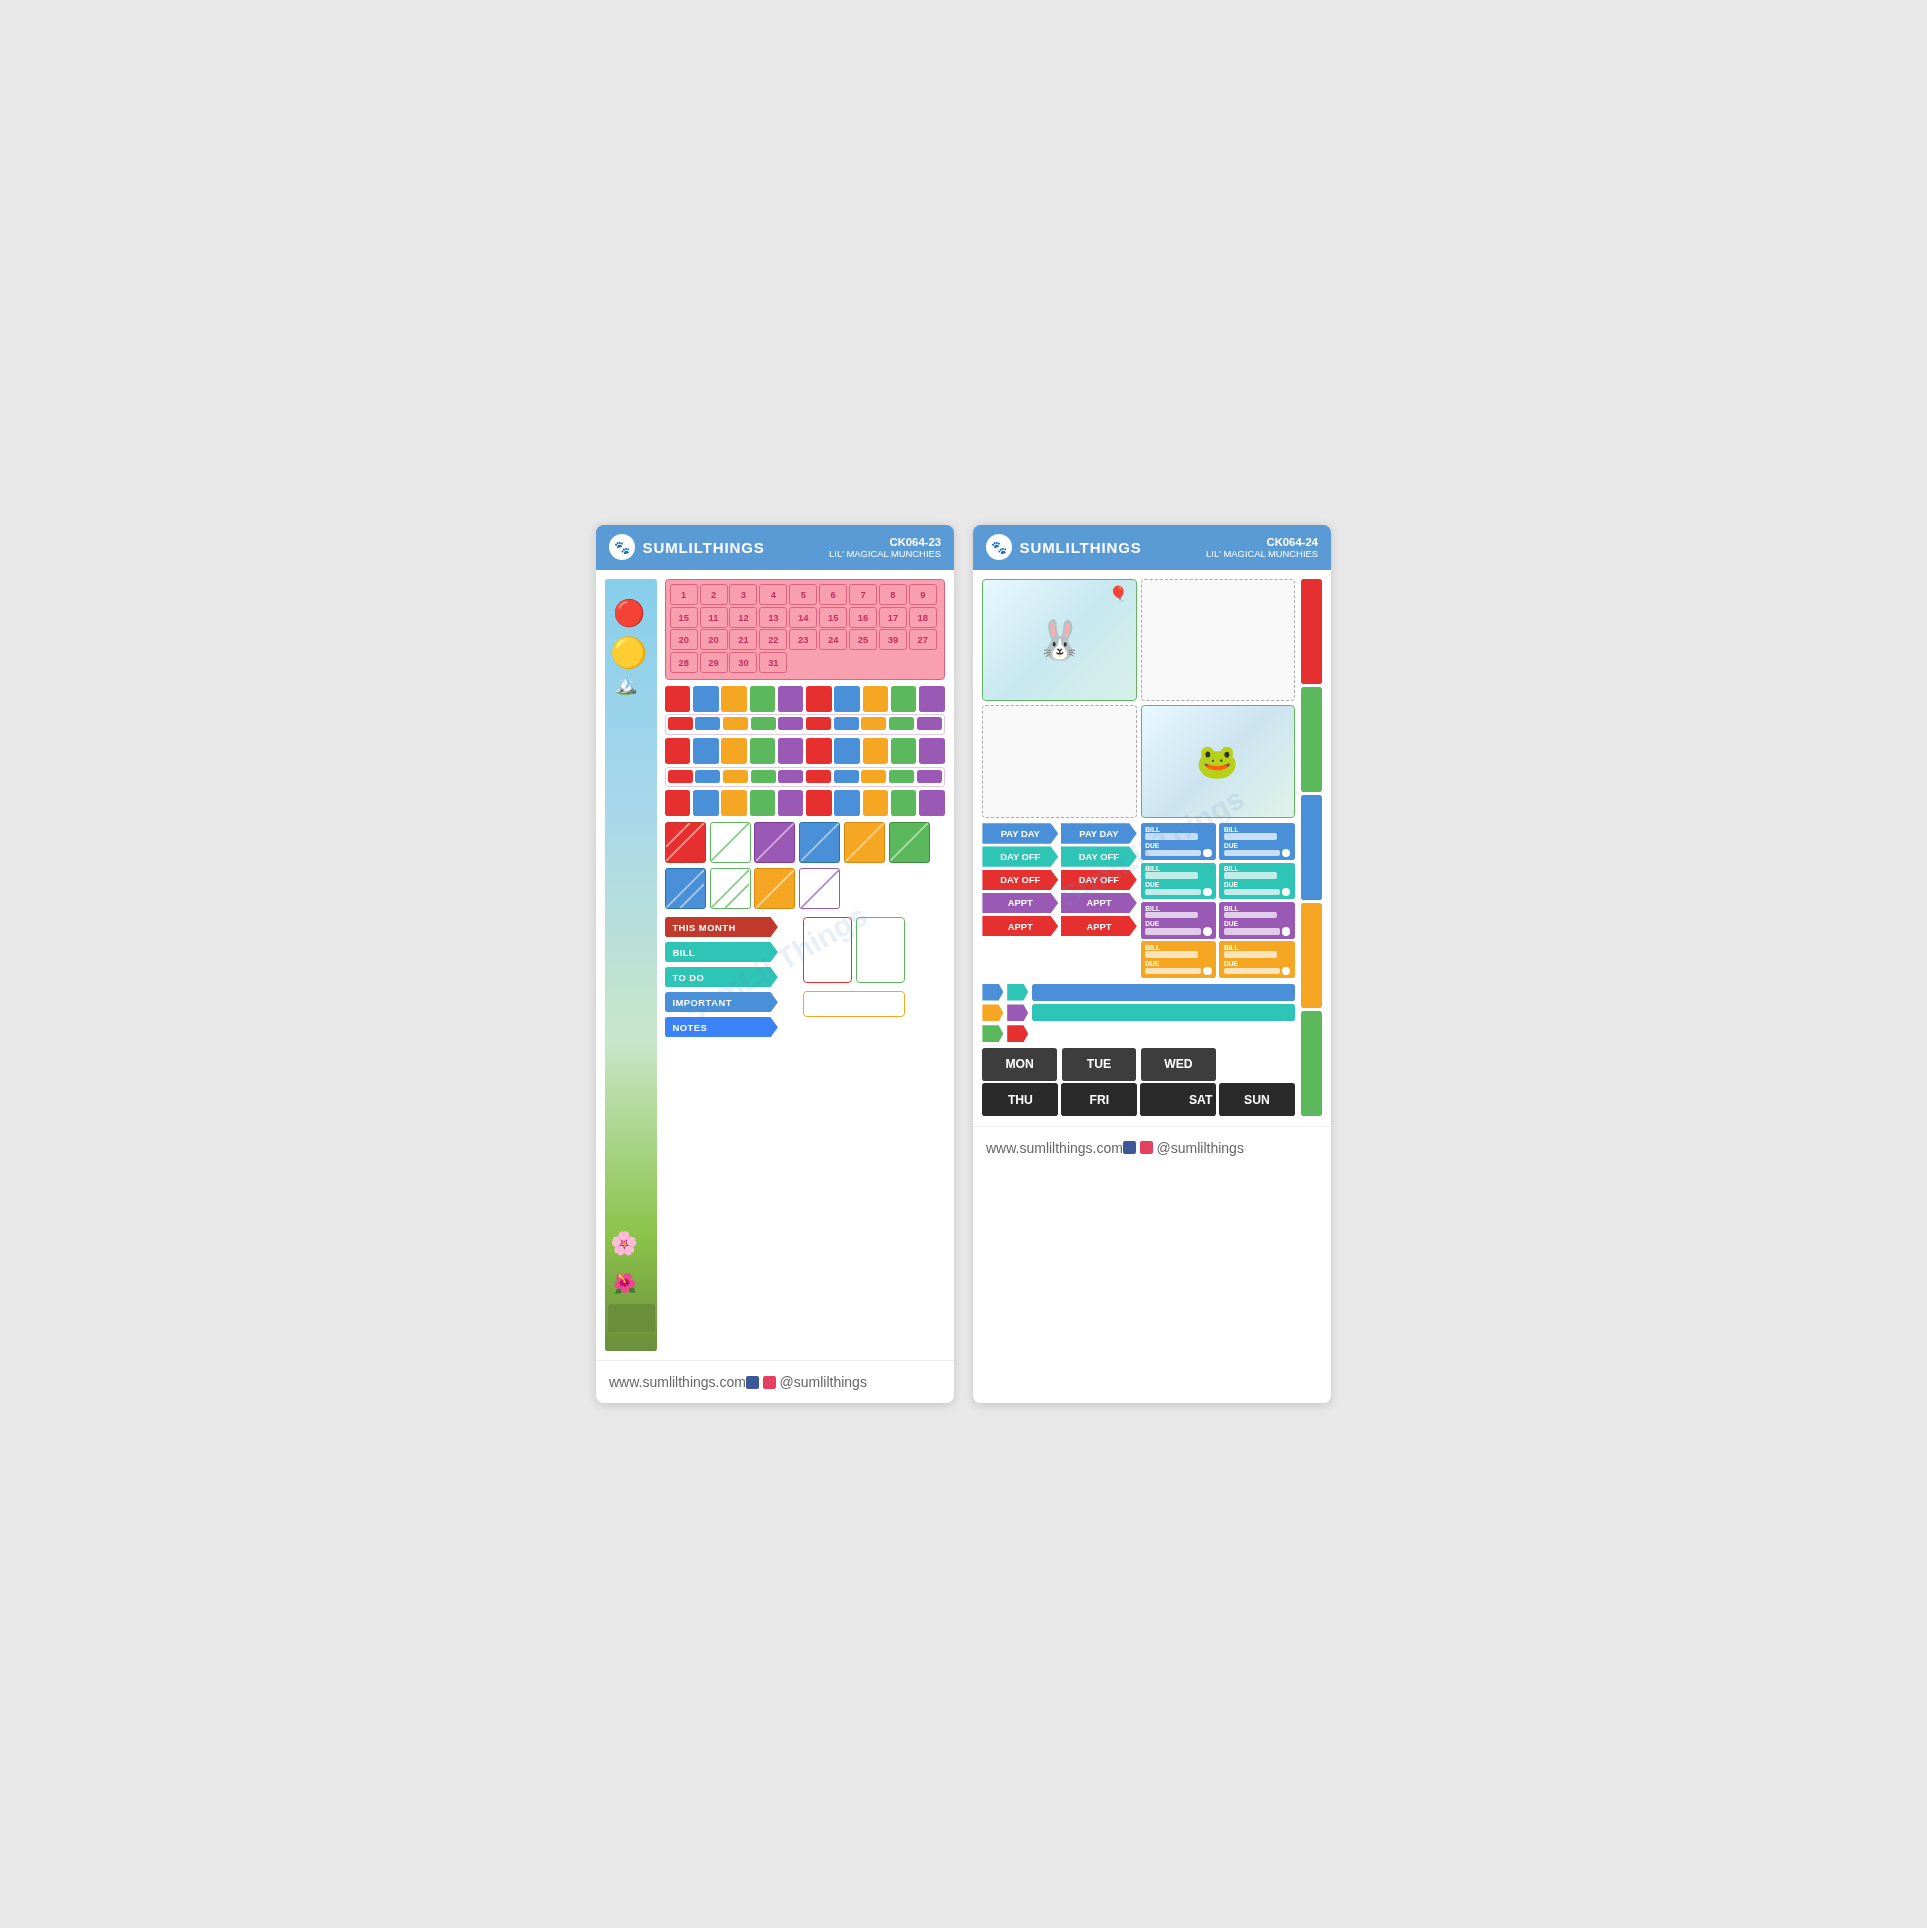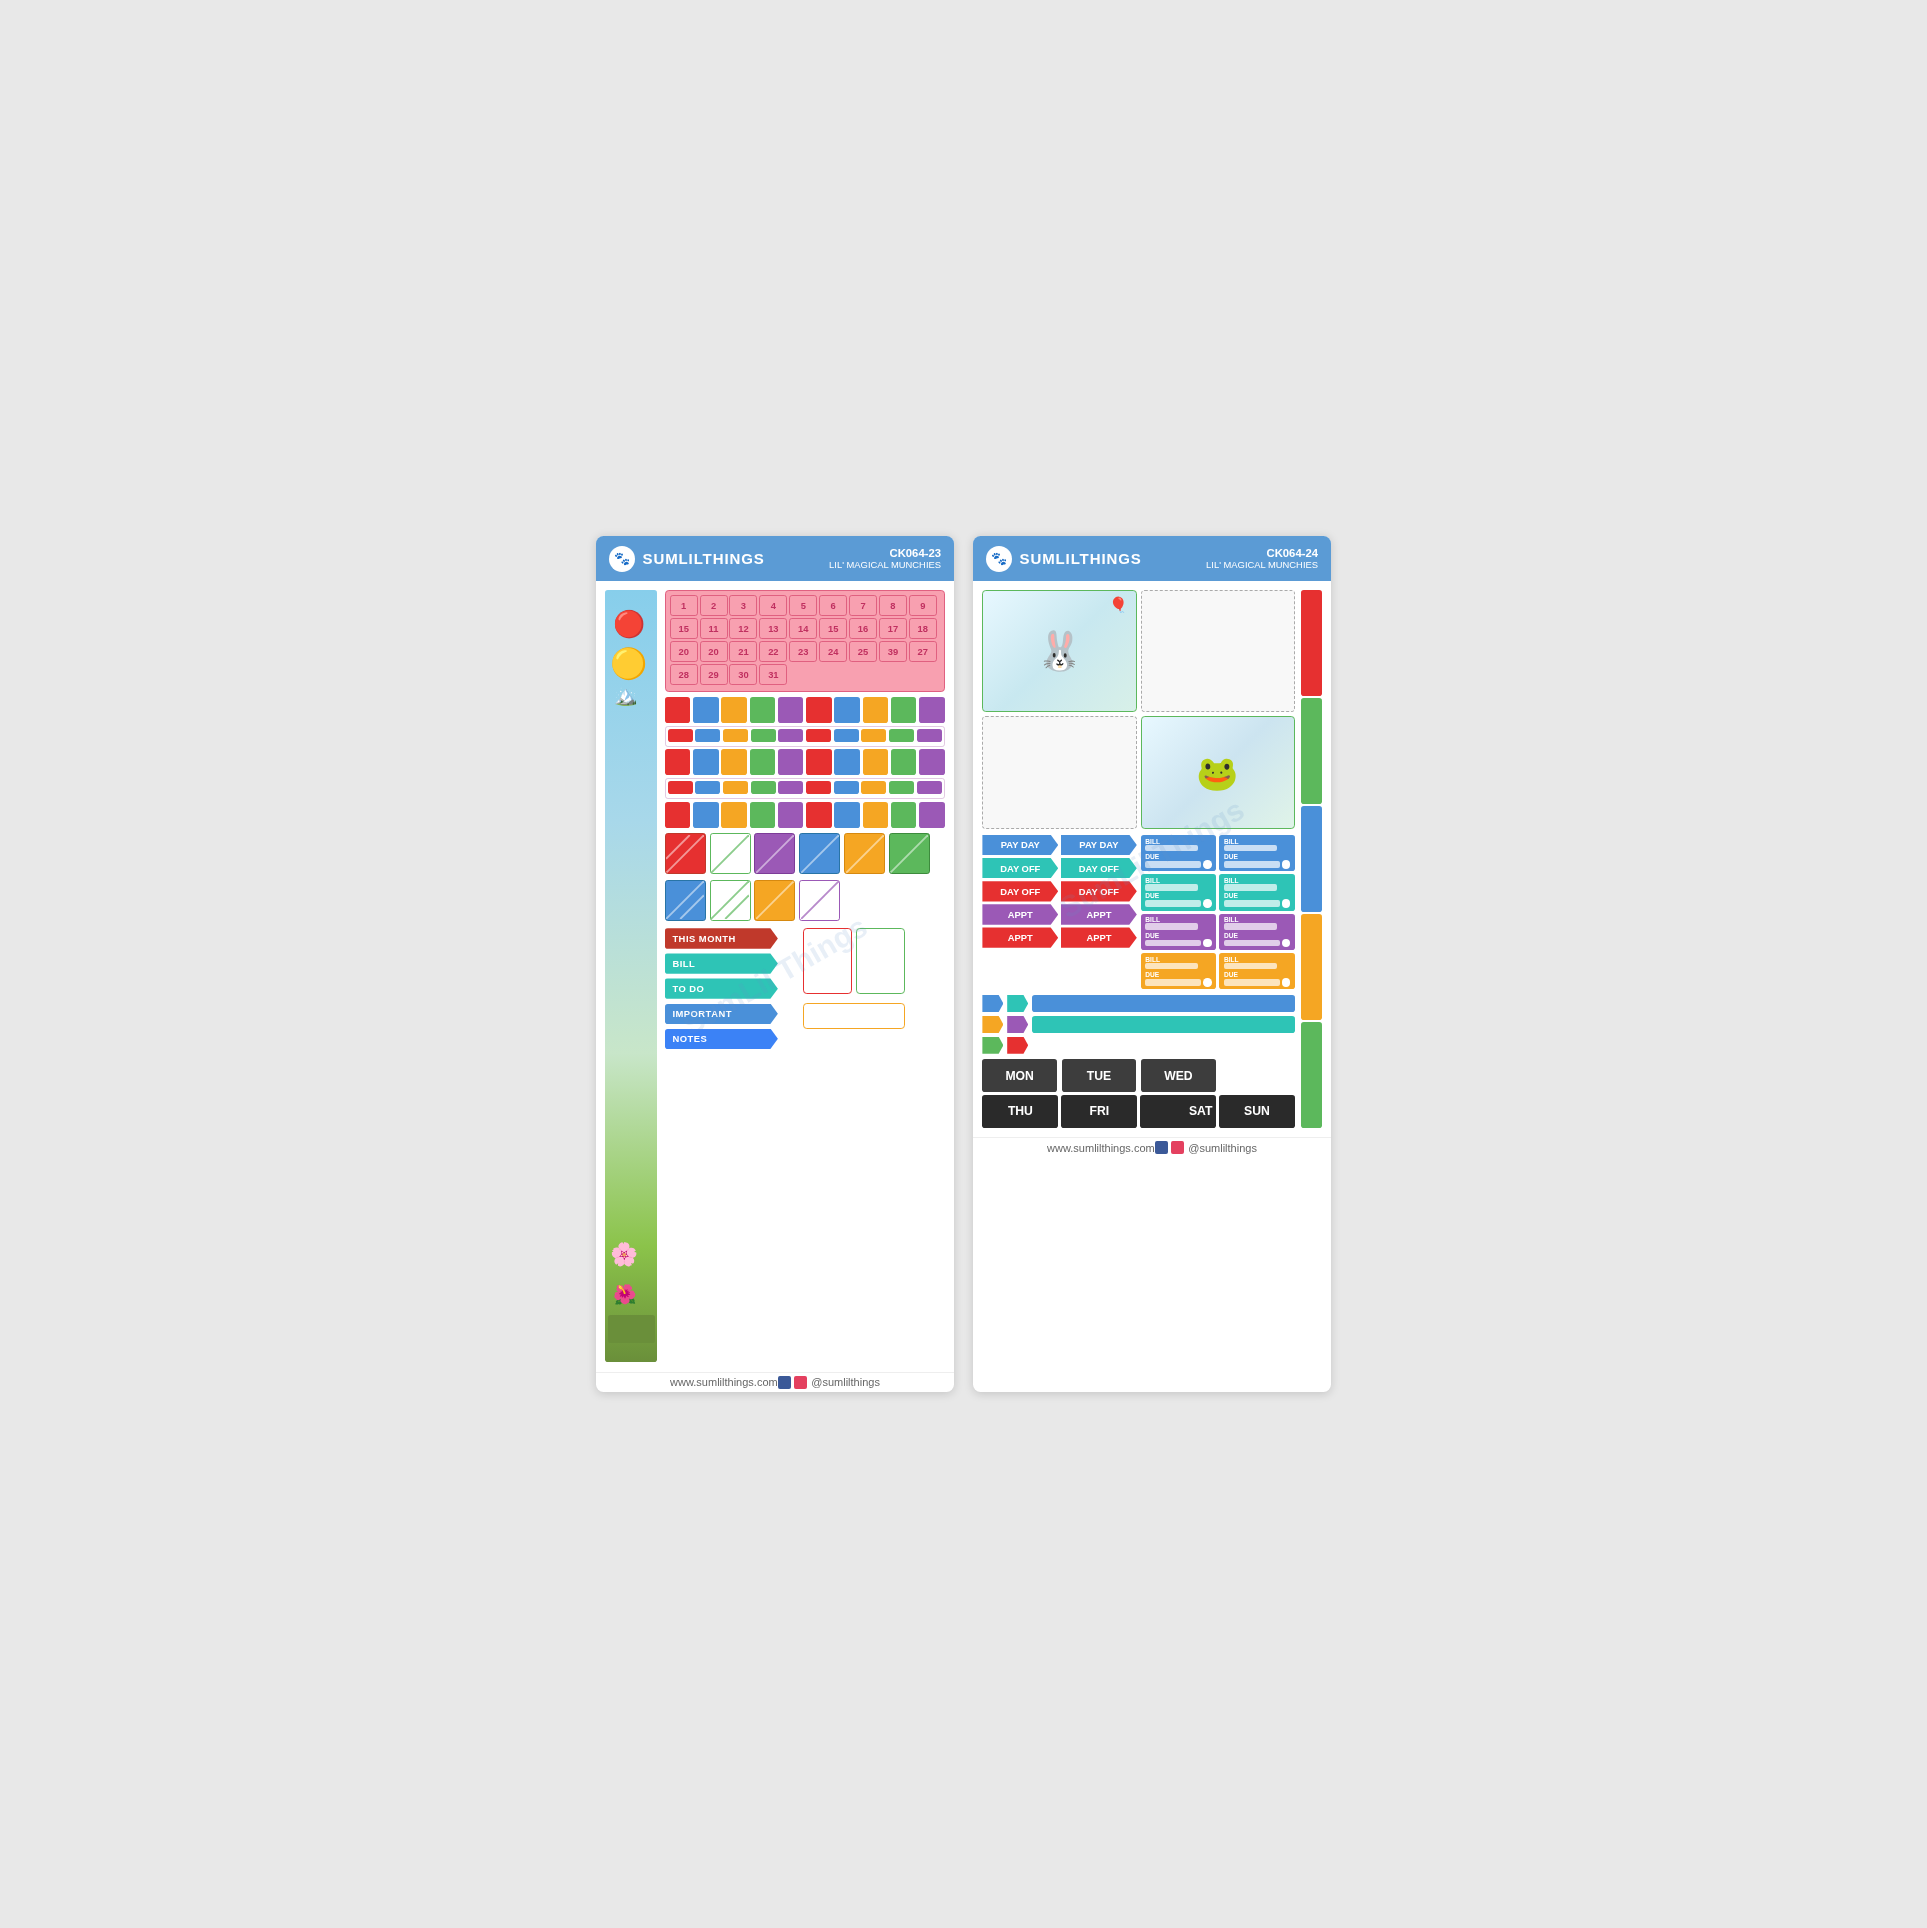--- a/index.html
+++ b/index.html
@@ -55,25 +55,25 @@
     .header-right {
       text-align: right;
       color: white;
       font-size: 9.4px;
     }
     .header-code {
       font-weight: bold;
       font-size: 11.3px;
     }
     .sheet-footer {
-      padding: 3px 13px;
-      display: flex;
-      justify-content: center;
-      align-items: center;
-      font-size: 11px;
+      padding: 13px 13px;
+      display: flex;
+      justify-content: flex-start;
+      align-items: center;
+      font-size: 14px;
       color: #666;
       border-top: 0.9px solid #eee;
     }
     .footer-social {
       display: flex;
       align-items: center;
       gap: 3.8px;
     }
     .social-icon {
       width: 13px;

